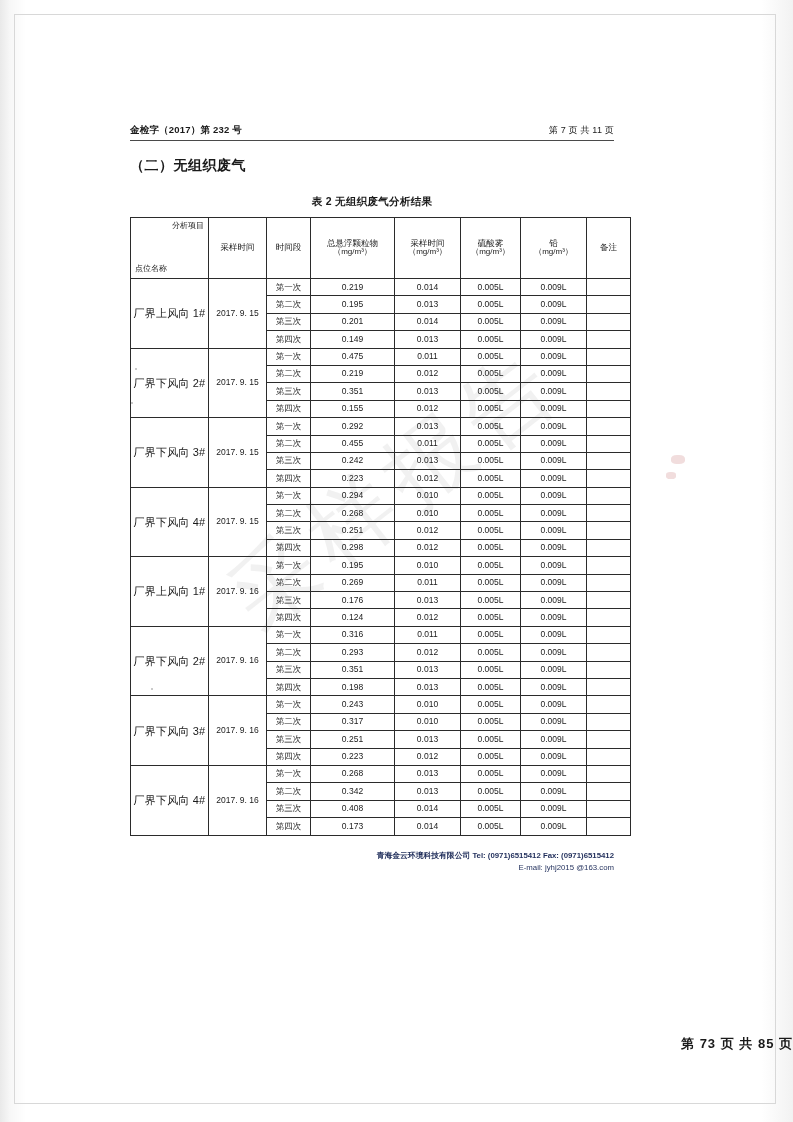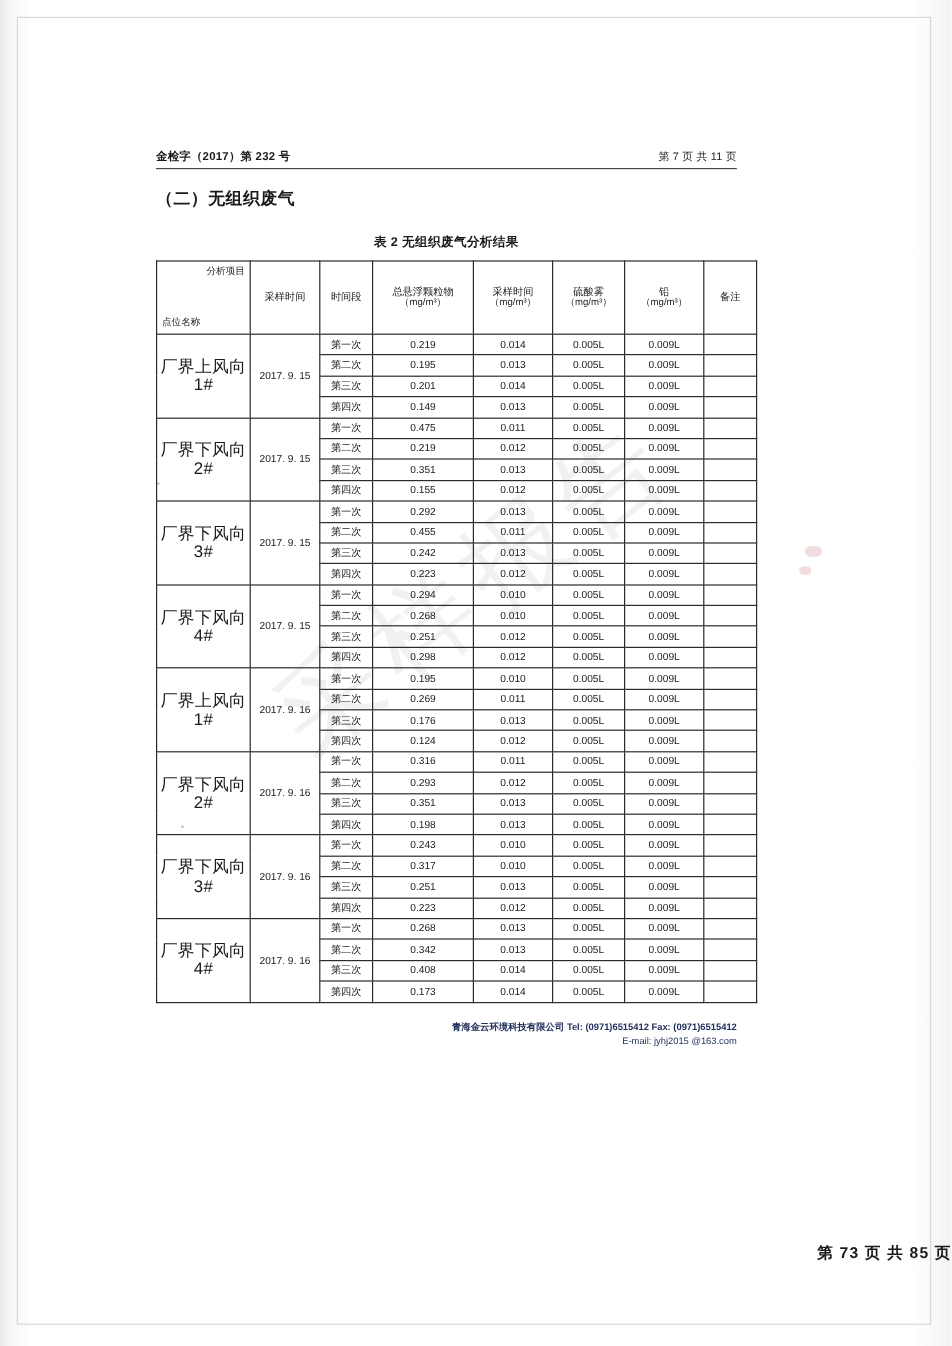--- a/index.html
+++ b/index.html
@@ -106,21 +106,21 @@
     font-size: 8px;
   }
   .hdr-corner .t2 {
     position: absolute;
     left: 4px;
     bottom: 4px;
     font-size: 8px;
   }
   .unit { display: block; font-size: 8px; }
   td.site {
-    font-size: 14px;
+    font-size: 11px;
     letter-spacing: 0.2px;
   }
   td.date { font-size: 8.5px; }
   td.seg { font-size: 8.5px; }
   td.val { font-size: 8.5px; }
   td.note { }
 
   .footer-info {
     margin-top: 14px;
     font-size: 7.8px;

